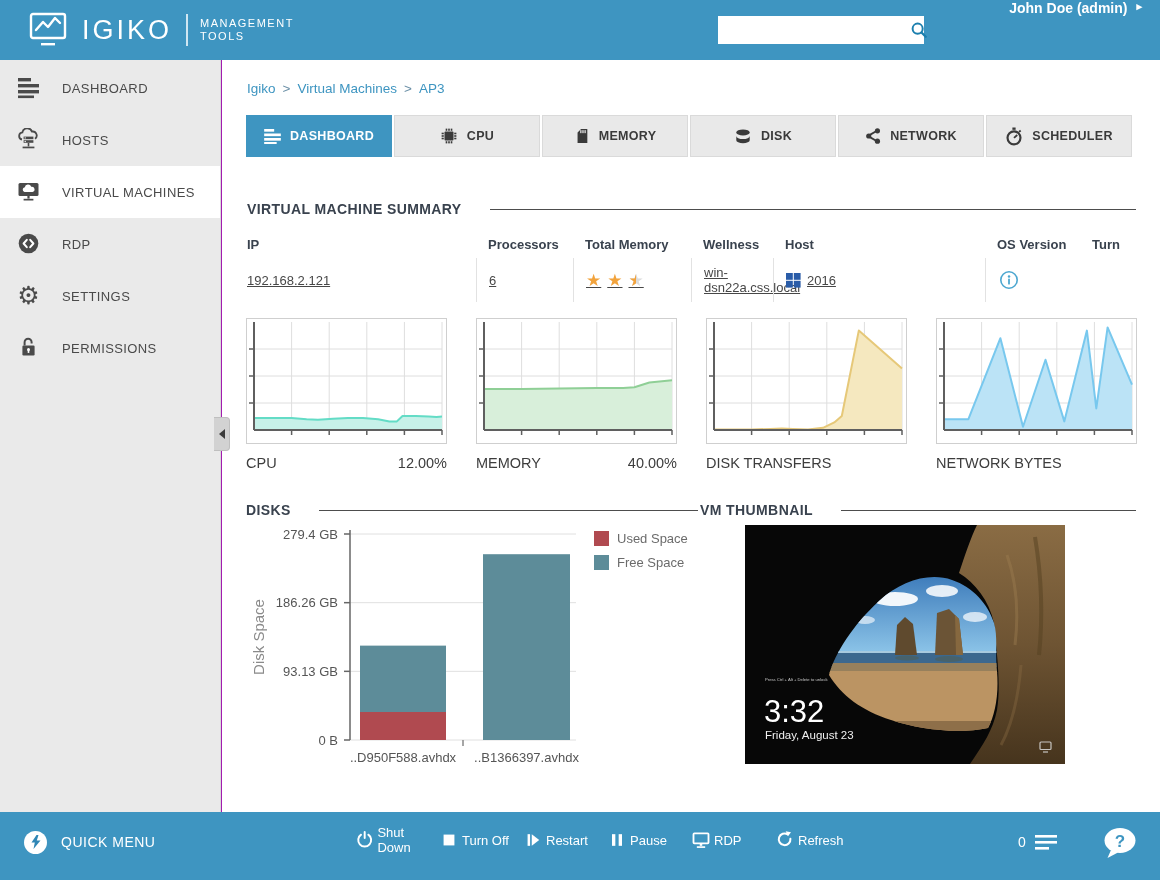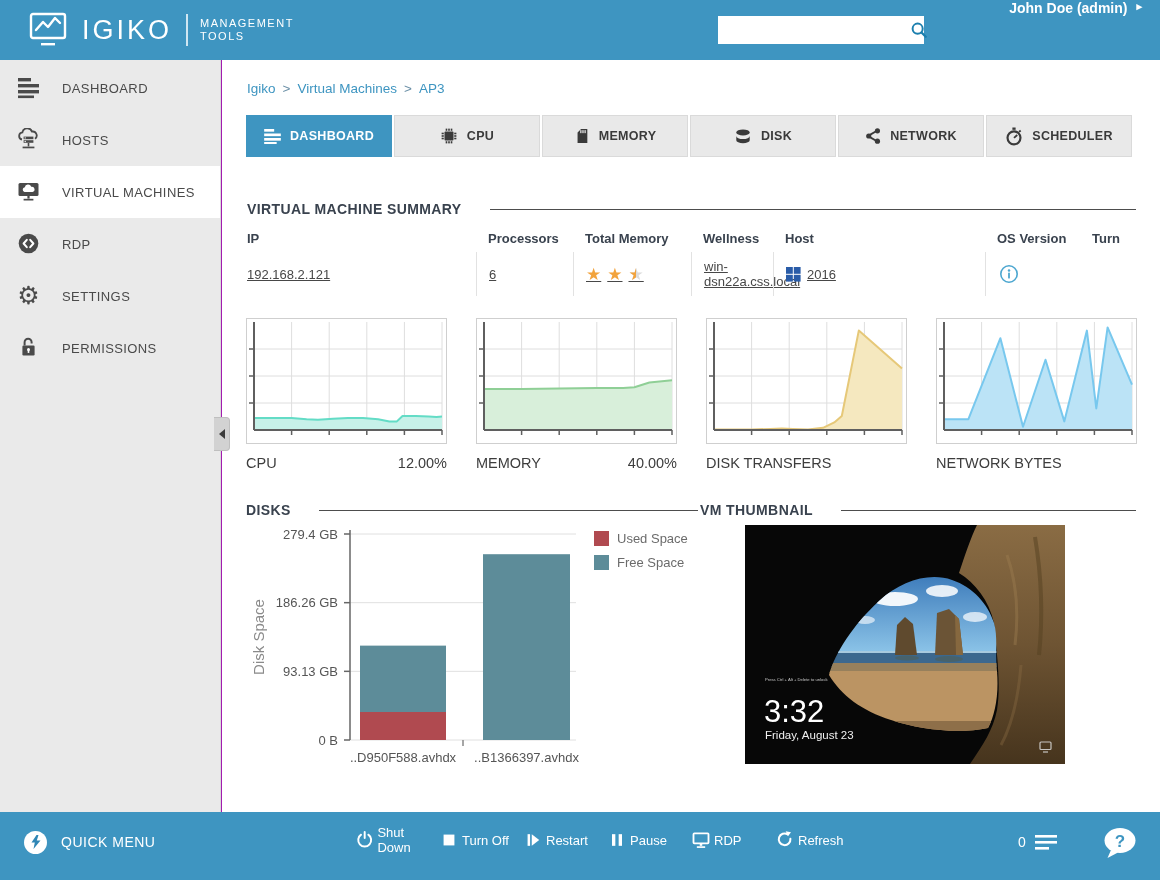--- a/index.html
+++ b/index.html
@@ -35,21 +35,21 @@
 
   .tabs{position:absolute;left:24px;top:55px;display:flex;gap:2px;}
   .tab{width:146px;height:42px;box-sizing:border-box;background:#e9e9e9;border:1px solid #dadada;display:flex;align-items:center;justify-content:center;gap:9px;font-size:12.5px;font-weight:bold;color:#3a3a3a;letter-spacing:.3px;cursor:pointer;}
   .tab svg{flex:none;}
   .tab.active{background:#3e95c1;border-color:#3e95c1;color:#fff;}
 
   .title-row{position:absolute;display:flex;align-items:center;gap:28px;}
   .sec-title{font-size:14px;font-weight:bold;color:#39424e;letter-spacing:.4px;white-space:nowrap;}
   .rule{flex:1;height:1px;background:#4d4d4d;}
 
-  .summary-table{position:absolute;left:25px;top:164px;width:889px;display:grid;grid-template-columns:229px 97px 118px 82px 212px 95px 56px;}
+  .summary-table{position:absolute;left:25px;top:170px;width:889px;display:grid;grid-template-columns:229px 97px 118px 82px 212px 95px 56px;}
   .shead{height:28px;font-size:13px;font-weight:bold;color:#39424e;display:flex;align-items:center;box-sizing:border-box;}
   .sval{height:44px;font-size:13px;color:#474747;display:flex;align-items:center;gap:6px;box-sizing:border-box;text-decoration:underline;}
   .pl{padding-left:12px;}
   .bl{border-left:1px solid #e2e2e2;}
   .star{color:#f2a33c;font-size:17px;line-height:17px;}
   .half-star{position:relative;display:inline-block;color:#dcdcdc;font-size:17px;line-height:17px;}
   .half-star .fill{position:absolute;left:0;top:0;width:50%;overflow:hidden;color:#f2a33c;}
 
   .minicharts{position:absolute;left:24px;top:258px;display:flex;gap:29px;}
   .mini{width:201px;}

